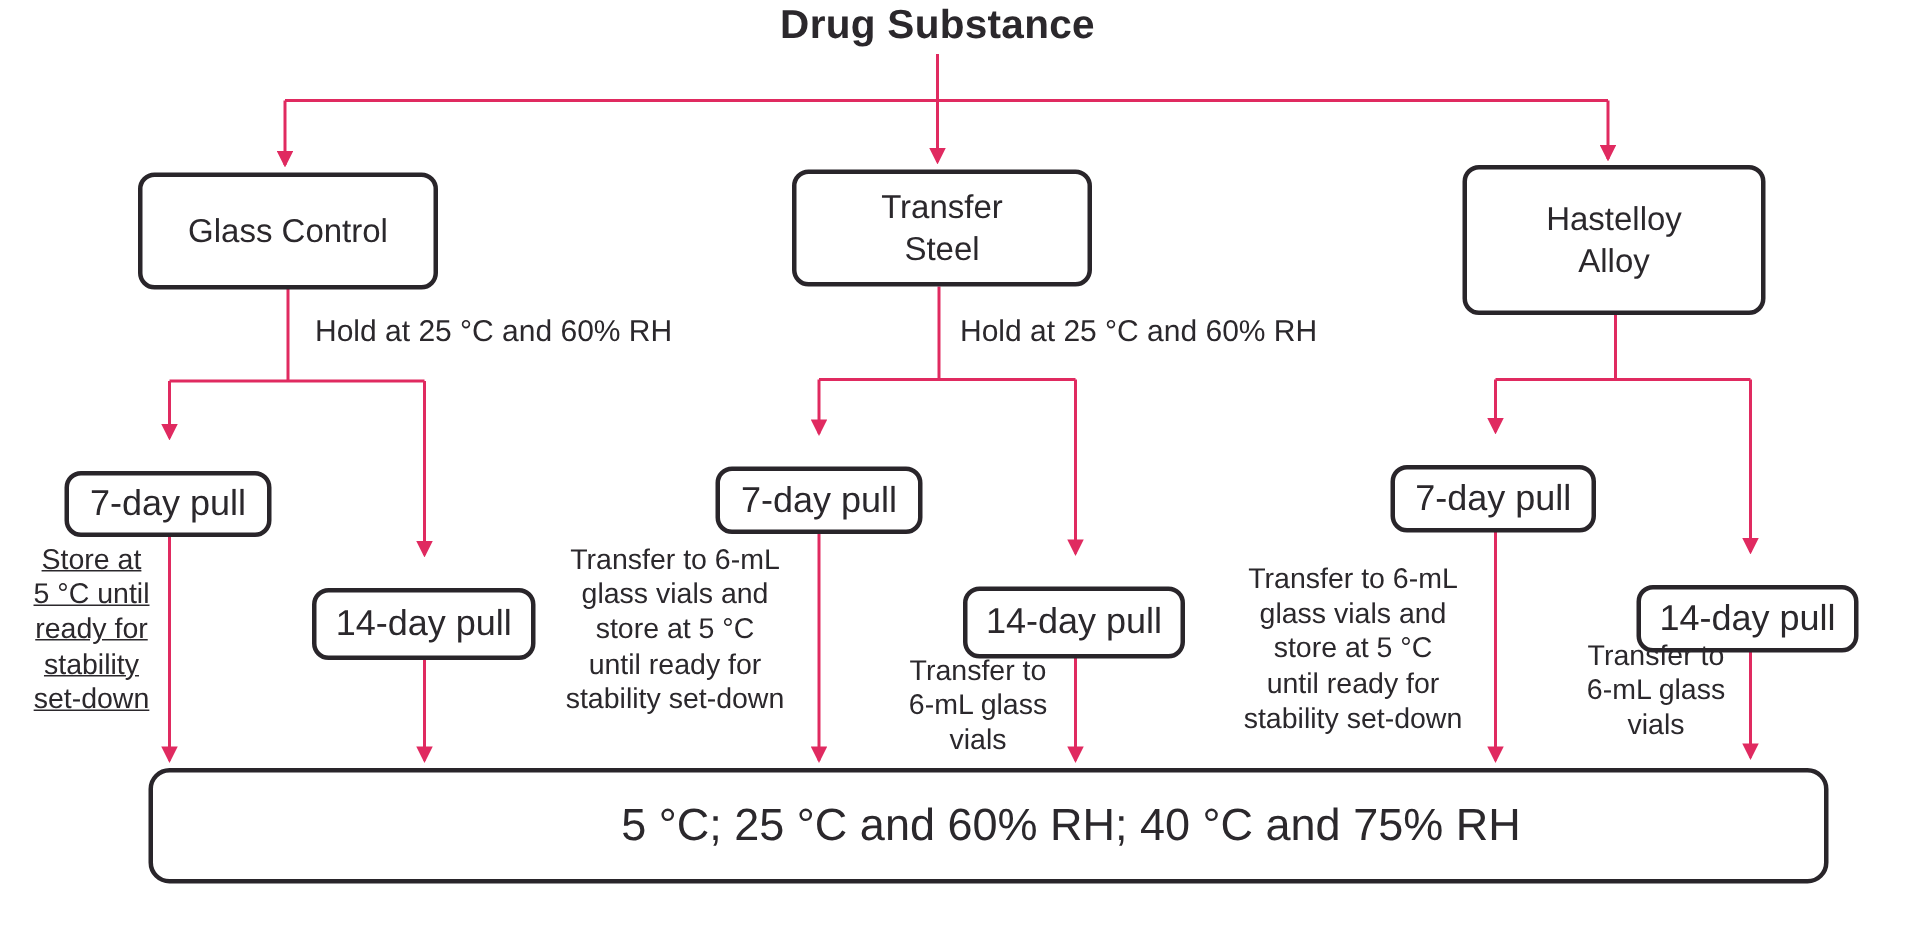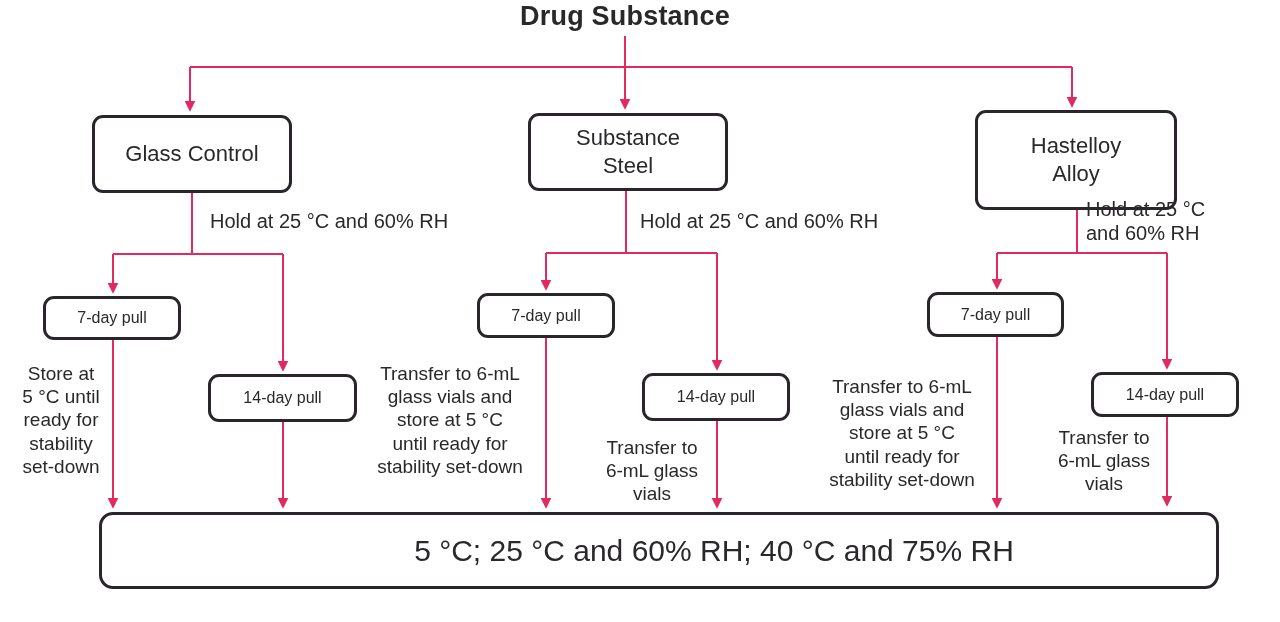--- a/index.html
+++ b/index.html
@@ -13,21 +13,21 @@
   }
   .connectors { position:absolute; left:0; top:0; pointer-events:none; }
   .connectors line { stroke:#e02a60; stroke-width:2; }
   .node {
     position:absolute; box-sizing:border-box; background:#ffffff;
     border:3px solid #29252a; border-radius:11px;
     display:flex; align-items:center; justify-content:center;
     text-align:center; white-space:pre-line;
   }
   .node.top  { font-size:22px; line-height:1.28; }
-  .node.pull { font-size:16px; }
+  .node.pull { font-size:24px;margin-top:18px; }
   .node.bottom-box { border-radius:14px; font-size:30px; font-weight:400;margin-left:16px; }
   .bottom-label { transform:translateX(55px); }
   .hold {
     position:absolute; font-size:20px; line-height:1.2; white-space:pre-line;
   }
   .note {
     position:absolute; font-size:19px; line-height:1.22; text-align:center;
     white-space:pre-line;
   }
 </style>
@@ -74,33 +74,31 @@
       <line x1="1077" y1="188" x2="1077" y2="253"></line>
       <line x1="997" y1="253" x2="1167" y2="253"></line>
       <line x1="997" y1="253" x2="997" y2="288" marker-end="url(#ah)"></line>
       <line x1="1167" y1="253" x2="1167" y2="368" marker-end="url(#ah)"></line>
       <line x1="997" y1="337" x2="997" y2="507" marker-end="url(#ah)"></line>
       <line x1="1167" y1="417" x2="1167" y2="505" marker-end="url(#ah)"></line>
     </g>
   </svg>
 
   <div class="node top" style="left:92px;  top:115px; width:200px; height:78px;">Glass Control</div>
-  <div class="node top" style="left:528px; top:113px; width:200px; height:78px;">Substance
+  <div class="node top" style="left:528px; top:113px; width:200px; height:78px;">Transfer
 Steel</div>
   <div class="node top" style="left:975px; top:110px; width:202px; height:100px;">Hastelloy
 Alloy</div>
 
   <div class="hold" style="left:210px; top:209px;">Hold at 25 °C and 60% RH</div>
   <div class="hold" style="left:640px; top:209px;">Hold at 25 °C and 60% RH</div>
-  <div class="hold" style="left:1086px; top:197px;">Hold at 25 °C
-and 60% RH</div>
 
   <div class="node pull" style="left:43px;  top:296px; width:138px; height:44px;">7-day pull</div>
   <div class="node pull" style="left:208px; top:374px; width:149px; height:48px;">14-day pull</div>
-  <div class="note" style="left:8px; top:362px; width:106px;">Store at
+  <div class="note" style="left:8px; top:362px; width:106px;text-decoration:underline;">Store at
 5 °C until
 ready for
 stability
 set-down</div>
 
   <div class="node pull" style="left:477px; top:293px; width:138px; height:45px;">7-day pull</div>
   <div class="node pull" style="left:642px; top:373px; width:148px; height:48px;">14-day pull</div>
   <div class="note" style="left:355px; top:362px; width:190px;">Transfer to 6-mL
 glass vials and
 store at 5 °C

